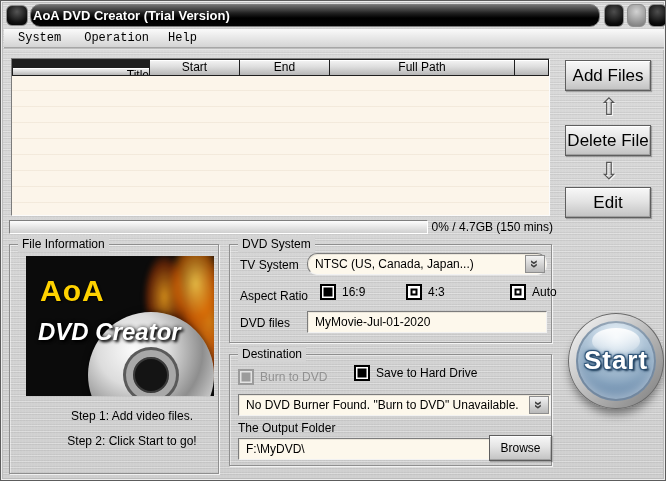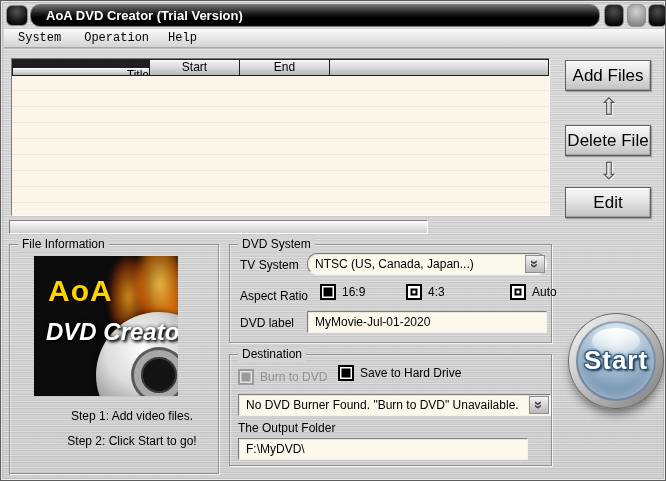--- a/index.html
+++ b/index.html
@@ -16,21 +16,21 @@
   }
   .abs{position:absolute;}
 
   
   .sysbtn{left:5px;top:4px;width:22px;height:21px;border-radius:6px;
     background:radial-gradient(circle at 50% 30%, #555 0%, #111 65%, #000 100%);
     border:1px solid #8c8c8c;box-sizing:border-box;}
   .titlecap{left:29px;top:3px;width:570px;height:23px;border-radius:10px;box-sizing:border-box;
     background:linear-gradient(180deg,#707070 0%,#222 38%,#000 62%,#050505 100%);
     border:1px solid #7d7d7d;color:#fff;font-weight:bold;font-size:13px;line-height:21px;
-    padding-left:15px;white-space:nowrap;overflow:hidden;}
+    padding-left:2px;white-space:nowrap;overflow:hidden;}
   .wbtn{top:3px;width:20px;height:23px;border-radius:6px;box-sizing:border-box;border:1px solid #909090;}
   .wbtn.dark{background:radial-gradient(circle at 50% 32%, #4e4e4e 0%, #0c0c0c 70%, #000 100%);}
   .wbtn.lite{background:radial-gradient(circle at 50% 32%, #d2d2d2 0%, #8d8d8d 75%, #777 100%);}
 
   
   .menubar{left:3px;top:28px;width:660px;height:19px;display:flex;align-items:center;
     background:linear-gradient(#fafafa,#d4d4d4);border-bottom:1px solid #a6a6a6;box-sizing:border-box;
     font-family:"Liberation Mono",monospace;font-size:12px;font-weight:normal;}
   .menubar .mi{cursor:default;}
   .menubar .mi:nth-child(1){margin-left:14px;}
@@ -63,21 +63,21 @@
 
   
   .group{box-sizing:border-box;border:1px solid #8f8f8f;
     box-shadow:1px 1px 0 rgba(255,255,255,.75), inset 1px 1px 0 rgba(255,255,255,.45);}
   .legend{position:absolute;top:-8px;left:8px;background:#d4d4d4;padding:0 4px;line-height:15px;font-size:12px;white-space:nowrap;}
   .g-fileinfo{left:8px;top:243px;width:210px;height:230px;}
   .g-dvdopts{left:228px;top:243px;width:323px;height:99px;}
   .g-dest{left:228px;top:353px;width:323px;height:112px;}
 
   
-  .promo{left:24px;top:11px;width:144px;height:140px;background:#0b0b0b;overflow:hidden;}
+  .promo{left:16px;top:11px;width:188px;height:140px;background:#0b0b0b;overflow:hidden;}
   .flames{position:absolute;right:-8px;top:-6px;width:120px;height:130px;filter:blur(2px);
     background:
       radial-gradient(ellipse 34px 60px at 78% 26%, rgba(255,214,80,.85), rgba(255,120,0,.55) 55%, rgba(160,30,0,0) 80%),
       radial-gradient(ellipse 26px 54px at 52% 36%, rgba(255,170,30,.8), rgba(220,70,0,.4) 60%, rgba(0,0,0,0) 82%),
       radial-gradient(ellipse 40px 70px at 90% 55%, rgba(255,150,20,.8), rgba(190,50,0,.4) 60%, rgba(0,0,0,0) 85%),
       radial-gradient(ellipse 60px 55px at 70% 85%, rgba(255,190,60,.9), rgba(230,90,0,.5) 60%, rgba(0,0,0,0) 85%);}
   .disc{position:absolute;left:62px;top:56px;width:126px;height:126px;border-radius:50%;
     background:radial-gradient(circle at 36% 30%, #fbfbfb 0%, #dcdcdc 30%, #8e8e8e 58%, #cfcfcf 78%, #6f6f6f 100%);
     box-shadow:0 0 6px rgba(0,0,0,.6);}
   .hole{position:absolute;left:38px;top:38px;width:50px;height:50px;border-radius:50%;box-sizing:border-box;
@@ -150,28 +150,30 @@
     <span class="mi">Operation</span>
     <span class="mi">Help</span>
   </div>
   <div class="abs groove"></div>
 
   <div class="abs filelist">
     <div class="hdr">
       <div class="hcell c0">Title</div>
       <div class="hcell c1">Start</div>
       <div class="hcell c2">End</div>
+      <div class="hcell c3">Full Path</div>
       <div class="hcell cf"></div>
     </div>
     <div style="height:139px;"></div>
   </div>
 
   <div class="abs pbar">
     <div class="pfill" style="width: 0%;"></div>
   </div>
+  <div class="abs pct">0% / 4.7GB (150 mins)</div>
 
   <div class="abs group g-fileinfo">
     <span class="legend">File Information</span>
     <div class="abs promo">
       <div class="flames"></div>
       <div class="disc">
         <div class="hole"></div>
       </div>
       <div class="aoa">AoA</div>
       <div class="wordmark">DVD Creator</div>
@@ -204,53 +206,54 @@
         </span>
       <span class="cblbl">4:3</span>
     </div>
     <div class="cbrow" style="left:280px;top:39px;">
       <span class="cb">
           <span class="ci"></span>
         </span>
       <span class="cblbl">Auto</span>
     </div>
 
-    <div class="abs lbl" style="left:10px;top:71px;">DVD label</div>
+    <div class="abs lbl" style="left:10px;top:71px;">DVD files</div>
     <div class="abs field" style="left:77px;top:66px;width:240px;">
       <div class="txt">MyMovie-Jul-01-2020</div>
     </div>
   </div>
 
   <div class="abs group g-dest">
     <span class="legend">Destination</span>
 
     <div class="cbrow dim" style="left:8px;top:14px;">
       <span class="cb checked">
           <span class="ci"></span>
         </span>
       <span class="cblbl">Burn to DVD</span>
     </div>
-    <div class="cbrow" style="left:108px;top:10px;">
+    <div class="cbrow" style="left:124px;top:10px;">
       <span class="cb checked">
           <span class="ci"></span>
         </span>
       <span class="cblbl">Save to Hard Drive</span>
     </div>
 
     <div class="abs field" style="left:8px;top:39px;width:313px;">
       <div class="txt">No DVD Burner Found. "Burn to DVD" Unavailable.</div>
       <div class="ddbtn">
         <span class="chev">»</span>
       </div>
     </div>
 
     <div class="abs lbl" style="left:8px;top:66px;">The Output Folder</div>
     <div class="abs field" style="left:8px;top:83px;width:290px;">
       <div class="txt">F:\MyDVD\</div>
     </div>
+    <div class="btn3d browse">Browse</div>
   </div>
 
   <div class="abs btn3d sidebtn" style="top:59px;">Add Files</div>
   <div class="abs arrow" style="top:92px;">⇧</div>
   <div class="abs btn3d sidebtn" style="top:124px;">Delete File</div>
   <div class="abs arrow" style="top:156px;">⇩</div>
   <div class="abs btn3d sidebtn" style="top:186px;">Edit</div>
 
   <div class="abs start">
     <div class="inner">

